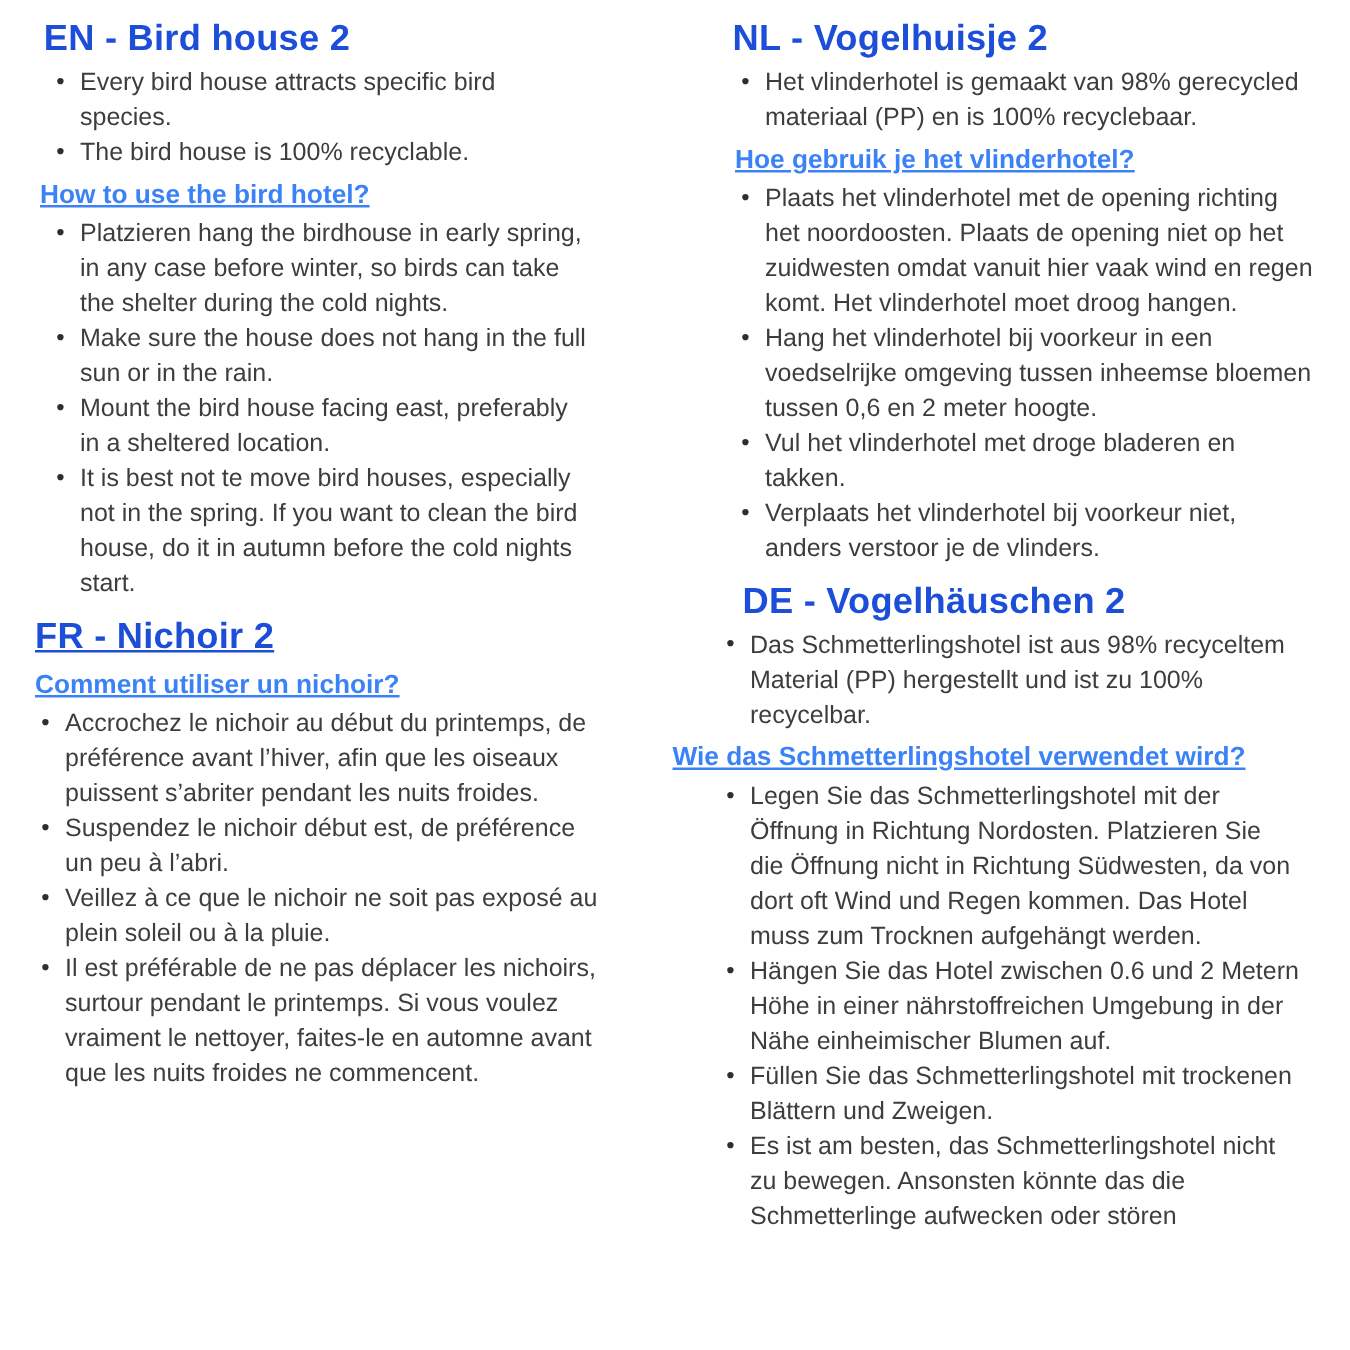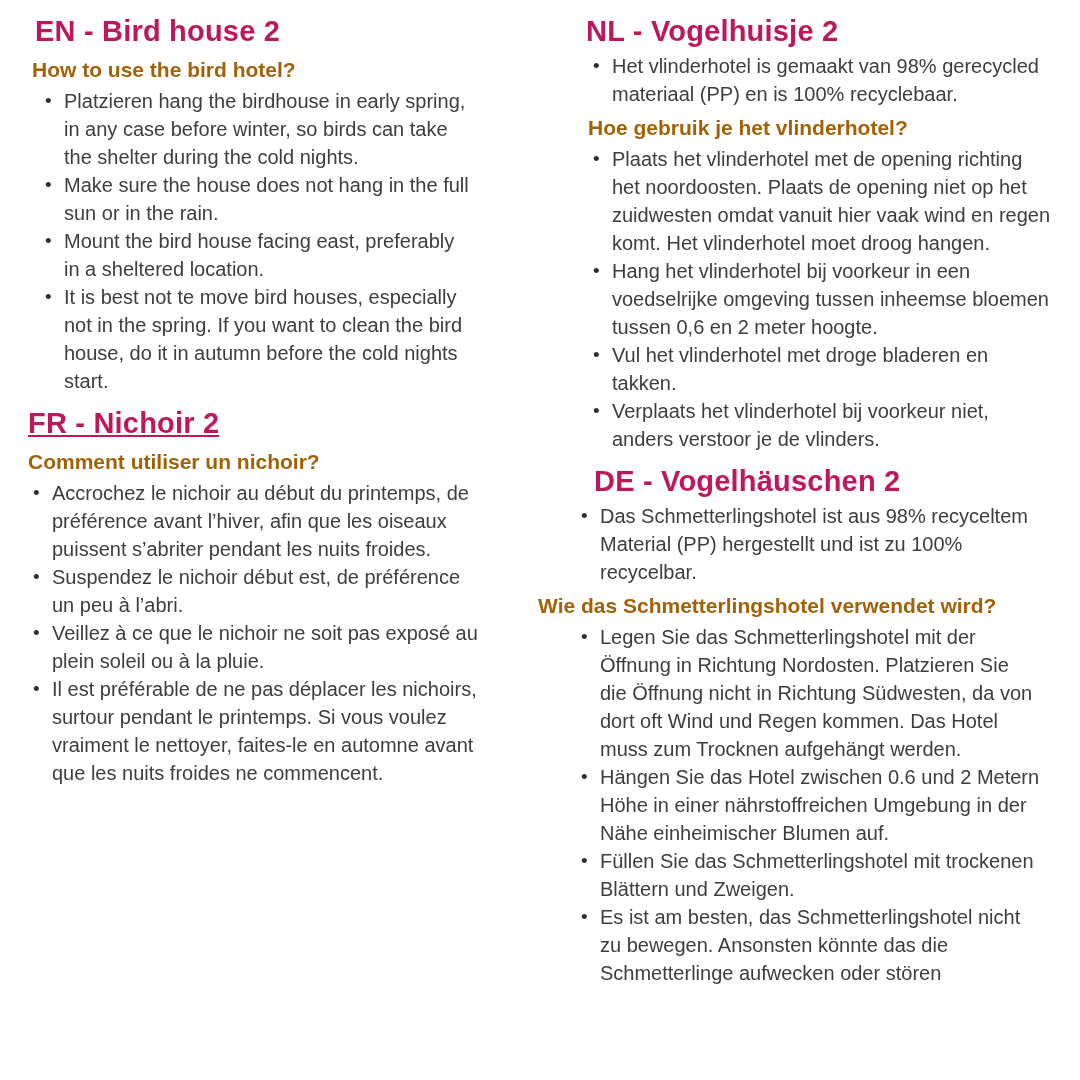--- a/index.html
+++ b/index.html
@@ -21,29 +21,30 @@
     box-sizing: border-box;
     width: 1080px;
   }
   .col { min-width: 0; }
 
   .sec h1 {
     margin: 0 0 2px 0;
     font-size: 29px;
     line-height: 38px;
     font-weight: 800;
-    color: #be185d;
+    color: #1d4ed8;
     letter-spacing: 0.2px;
   }
   .sec h2 {
     margin: 5px 0 3px 0;
     font-size: 21px;
     line-height: 29px;
     font-weight: 800;
-    color: #a16207;
+    color: #3b82f6;
+    text-decoration: underline;
   }
   ul.bullets {
     list-style: none;
     margin: 0;
     padding: 0;
     font-size: 20px;
     line-height: 28px;
   }
   ul.bullets li {
     position: relative;
@@ -82,20 +83,24 @@
 </style>
 </head>
 <body>
 
 <main class="sheet">
 
   <div class="col col-left">
 
     <section class="sec sec-en">
       <h1>EN - Bird house 2</h1>
+      <ul class="bullets">
+          <li>Every bird house attracts specific bird species.</li>
+          <li>The bird house is 100% recyclable.</li>
+        </ul>
       <h2>How to use the bird hotel?</h2>
       <ul class="bullets">
           <li>Platzieren hang the birdhouse in early spring, in any case before winter, so birds can take the shelter during the cold nights.</li>
           <li>Make sure the house does not hang in the full sun or in the rain.</li>
           <li>Mount the bird house facing east, preferably in a sheltered location.</li>
           <li>It is best not te move bird houses, especially not in the spring. If you want to clean the bird house, do it in autumn before the cold nights start.</li>
         </ul>
     </section>
 
     <section class="sec sec-fr">

